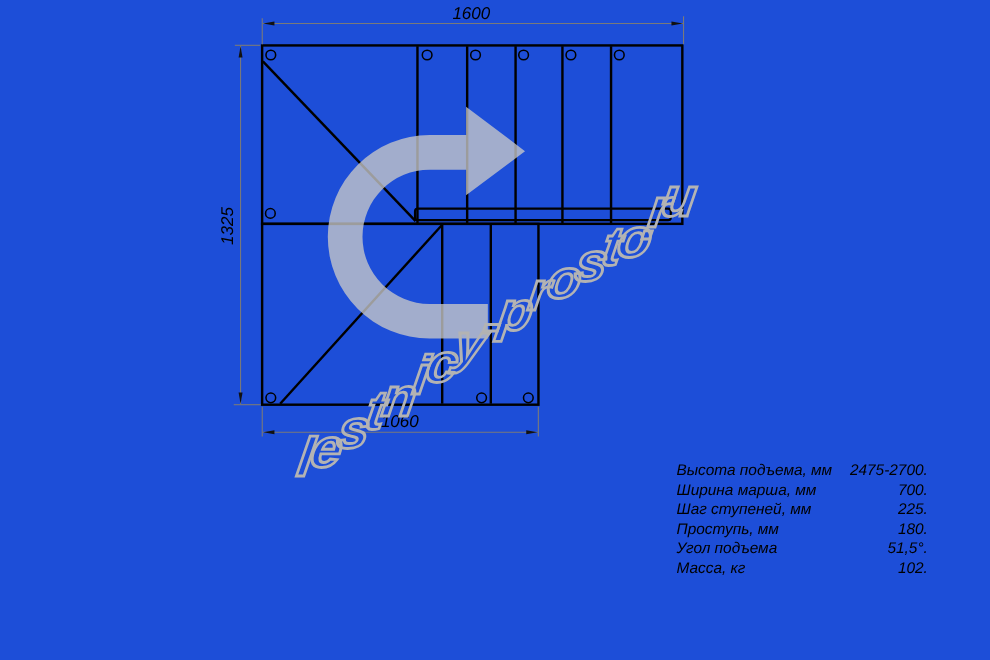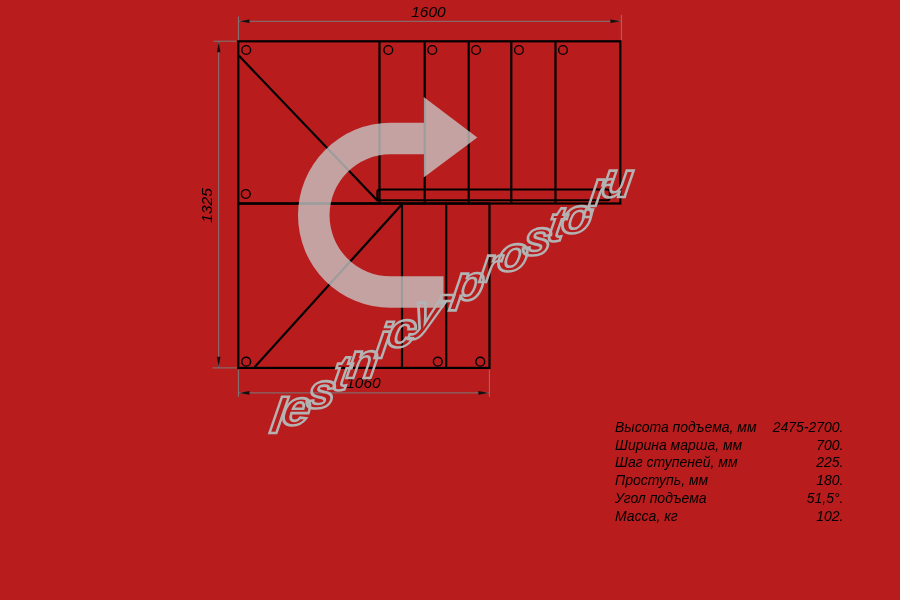--- a/index.html
+++ b/index.html
@@ -1,16 +1,16 @@
 <!DOCTYPE html>
 <html><head>
 <meta charset="utf-8">
 <style>
   html,body{margin:0;padding:0;background:#fff;}
-  .page{position:relative;width:900px;height:600px;background:#b91c1c;overflow:hidden;
+  .page{position:relative;width:900px;height:600px;background:#1d4ed8;overflow:hidden;
         font-family:"Liberation Sans",sans-serif;}
   svg{position:absolute;left:0;top:0;}
 </style>
 </head>
 <body>
 <div class="page">
 <svg width="900" height="600" viewBox="0 0 900 600">
 
   <rect x="238.3" y="41.3" width="382" height="162.2" fill="none" stroke="#000" stroke-width="2.2"></rect>
 

